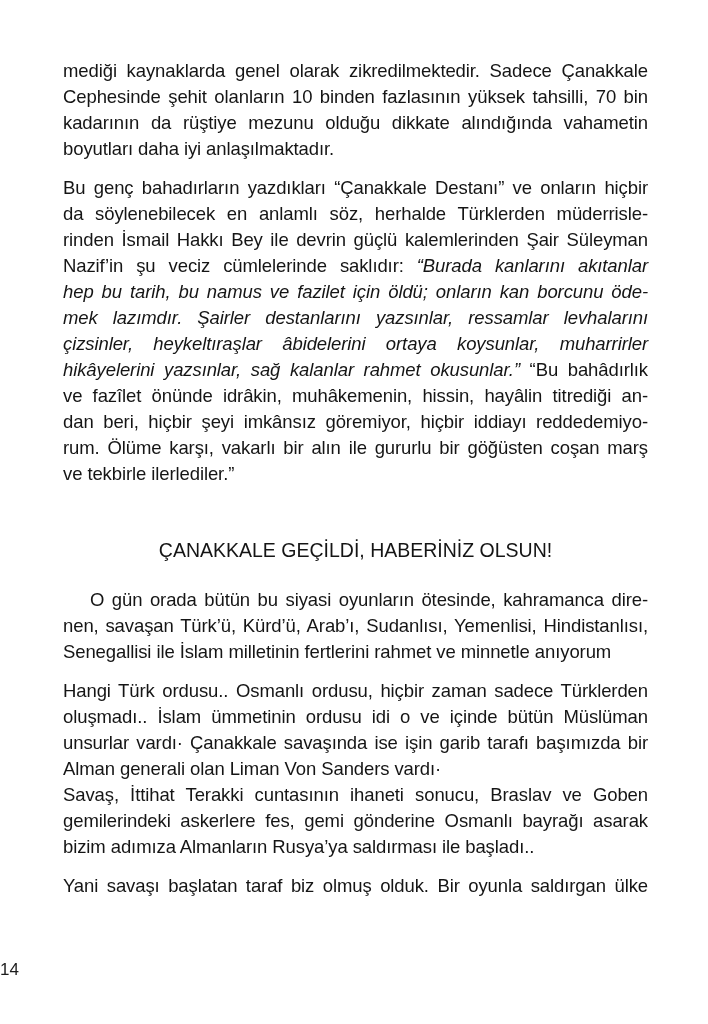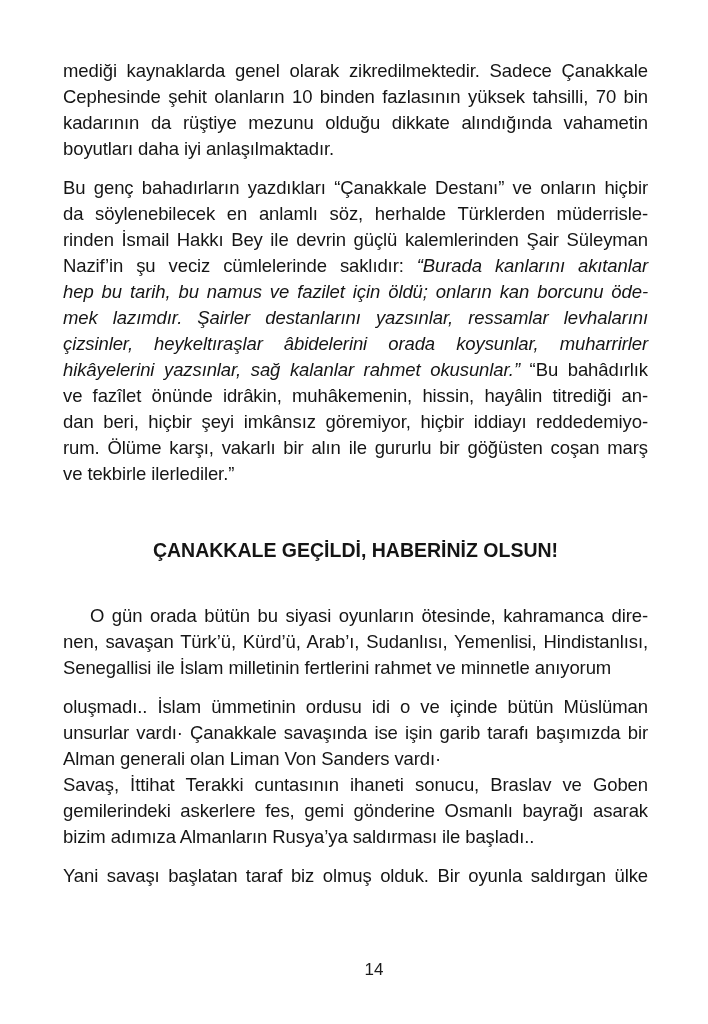--- a/index.html
+++ b/index.html
@@ -29,70 +29,70 @@
   .para.first { margin-top: 0; }
   .para.no-gap { margin-top: 0; }
   .line {
     text-align: justify;
     text-align-last: justify;
   }
   .line.last { text-align-last: left; }
   .line.indent { text-indent: 27px; }
   .it { font-style: italic; }
   .heading {
-    margin: 50px 0 40px 0;
+    margin: 50px 0 24px 0;
     text-align: center;
     text-align-last: center;
-    font-weight: 700;
+    font-weight: 400;
     font-size: 19.5px;
     letter-spacing: 0;
   }
   .page-number {
     position: absolute;
     left: 0;
     right: 0;
     bottom: 44px;
-    text-align: center;
+    text-align: left;
     font-size: 17px;
     color: #1c1c1c;
-    padding-left: 40px;
   }
 </style>
 </head>
 <body>
 
 <div class="page">
   <div class="content">
       <div class="para first no-gap">
         <div class="line"><span>mediği kaynaklarda genel olarak zikredilmektedir. Sadece Çanakkale</span></div>
         <div class="line"><span>Cephesinde şehit olanların 10 binden fazlasının yüksek tahsilli, 70 bin</span></div>
         <div class="line"><span>kadarının da rüştiye mezunu olduğu dikkate alındığında vahametin</span></div>
         <div class="line last"><span>boyutları daha iyi anlaşılmaktadır.</span></div>
       </div>
       <div class="para">
         <div class="line"><span>Bu genç bahadırların yazdıkları “Çanakkale Destanı” ve onların hiçbir</span></div>
         <div class="line"><span>da söylenebilecek en anlamlı söz, herhalde Türklerden müderrisle-</span></div>
         <div class="line"><span>rinden İsmail Hakkı Bey ile devrin güçlü kalemlerinden Şair Süleyman</span></div>
         <div class="line"><span>Nazif’in şu veciz cümlelerinde saklıdır: </span><span class="it">“Burada kanlarını akıtanlar</span></div>
         <div class="line"><span class="it">hep bu tarih, bu namus ve fazilet için öldü; onların kan borcunu öde-</span></div>
         <div class="line"><span class="it">mek lazımdır. Şairler destanlarını yazsınlar, ressamlar levhalarını</span></div>
-        <div class="line"><span class="it">çizsinler, heykeltıraşlar âbidelerini orada koysunlar, muharrirler</span></div>
+        <div class="line"><span class="it">çizsinler, heykeltıraşlar âbidelerini ortaya koysunlar, muharrirler</span></div>
         <div class="line"><span class="it">hikâyelerini yazsınlar, sağ kalanlar rahmet okusunlar.”</span><span> “Bu bahâdırlık</span></div>
         <div class="line"><span>ve fazîlet önünde idrâkin, muhâkemenin, hissin, hayâlin titrediği an-</span></div>
         <div class="line"><span>dan beri, hiçbir şeyi imkânsız göremiyor, hiçbir iddiayı reddedemiyo-</span></div>
         <div class="line"><span>rum. Ölüme karşı, vakarlı bir alın ile gururlu bir göğüsten coşan marş</span></div>
         <div class="line last"><span>ve tekbirle ilerlediler.”</span></div>
       </div>
       <div class="heading">ÇANAKKALE GEÇİLDİ, HABERİNİZ OLSUN!</div>
       <div class="para no-gap">
         <div class="line indent"><span>O gün orada bütün bu siyasi oyunların ötesinde, kahramanca dire-</span></div>
         <div class="line"><span>nen, savaşan Türk’ü, Kürd’ü, Arab’ı, Sudanlısı, Yemenlisi, Hindistanlısı,</span></div>
         <div class="line last"><span>Senegallisi ile İslam milletinin fertlerini rahmet ve minnetle anıyorum</span></div>
       </div>
       <div class="para">
+        <div class="line"><span>Hangi Türk ordusu.. Osmanlı ordusu, hiçbir zaman sadece Türklerden</span></div>
         <div class="line"><span>oluşmadı.. İslam ümmetinin ordusu idi o ve içinde bütün Müslüman</span></div>
         <div class="line"><span>unsurlar vardı· Çanakkale savaşında ise işin garib tarafı başımızda bir</span></div>
         <div class="line last"><span>Alman generali olan Liman Von Sanders vardı·</span></div>
       </div>
       <div class="para no-gap">
         <div class="line"><span>Savaş, İttihat Terakki cuntasının ihaneti sonucu, Braslav ve Goben</span></div>
         <div class="line"><span>gemilerindeki askerlere fes, gemi gönderine Osmanlı bayrağı asarak</span></div>
         <div class="line last"><span>bizim adımıza Almanların Rusya’ya saldırması ile başladı..</span></div>
       </div>
       <div class="para">

